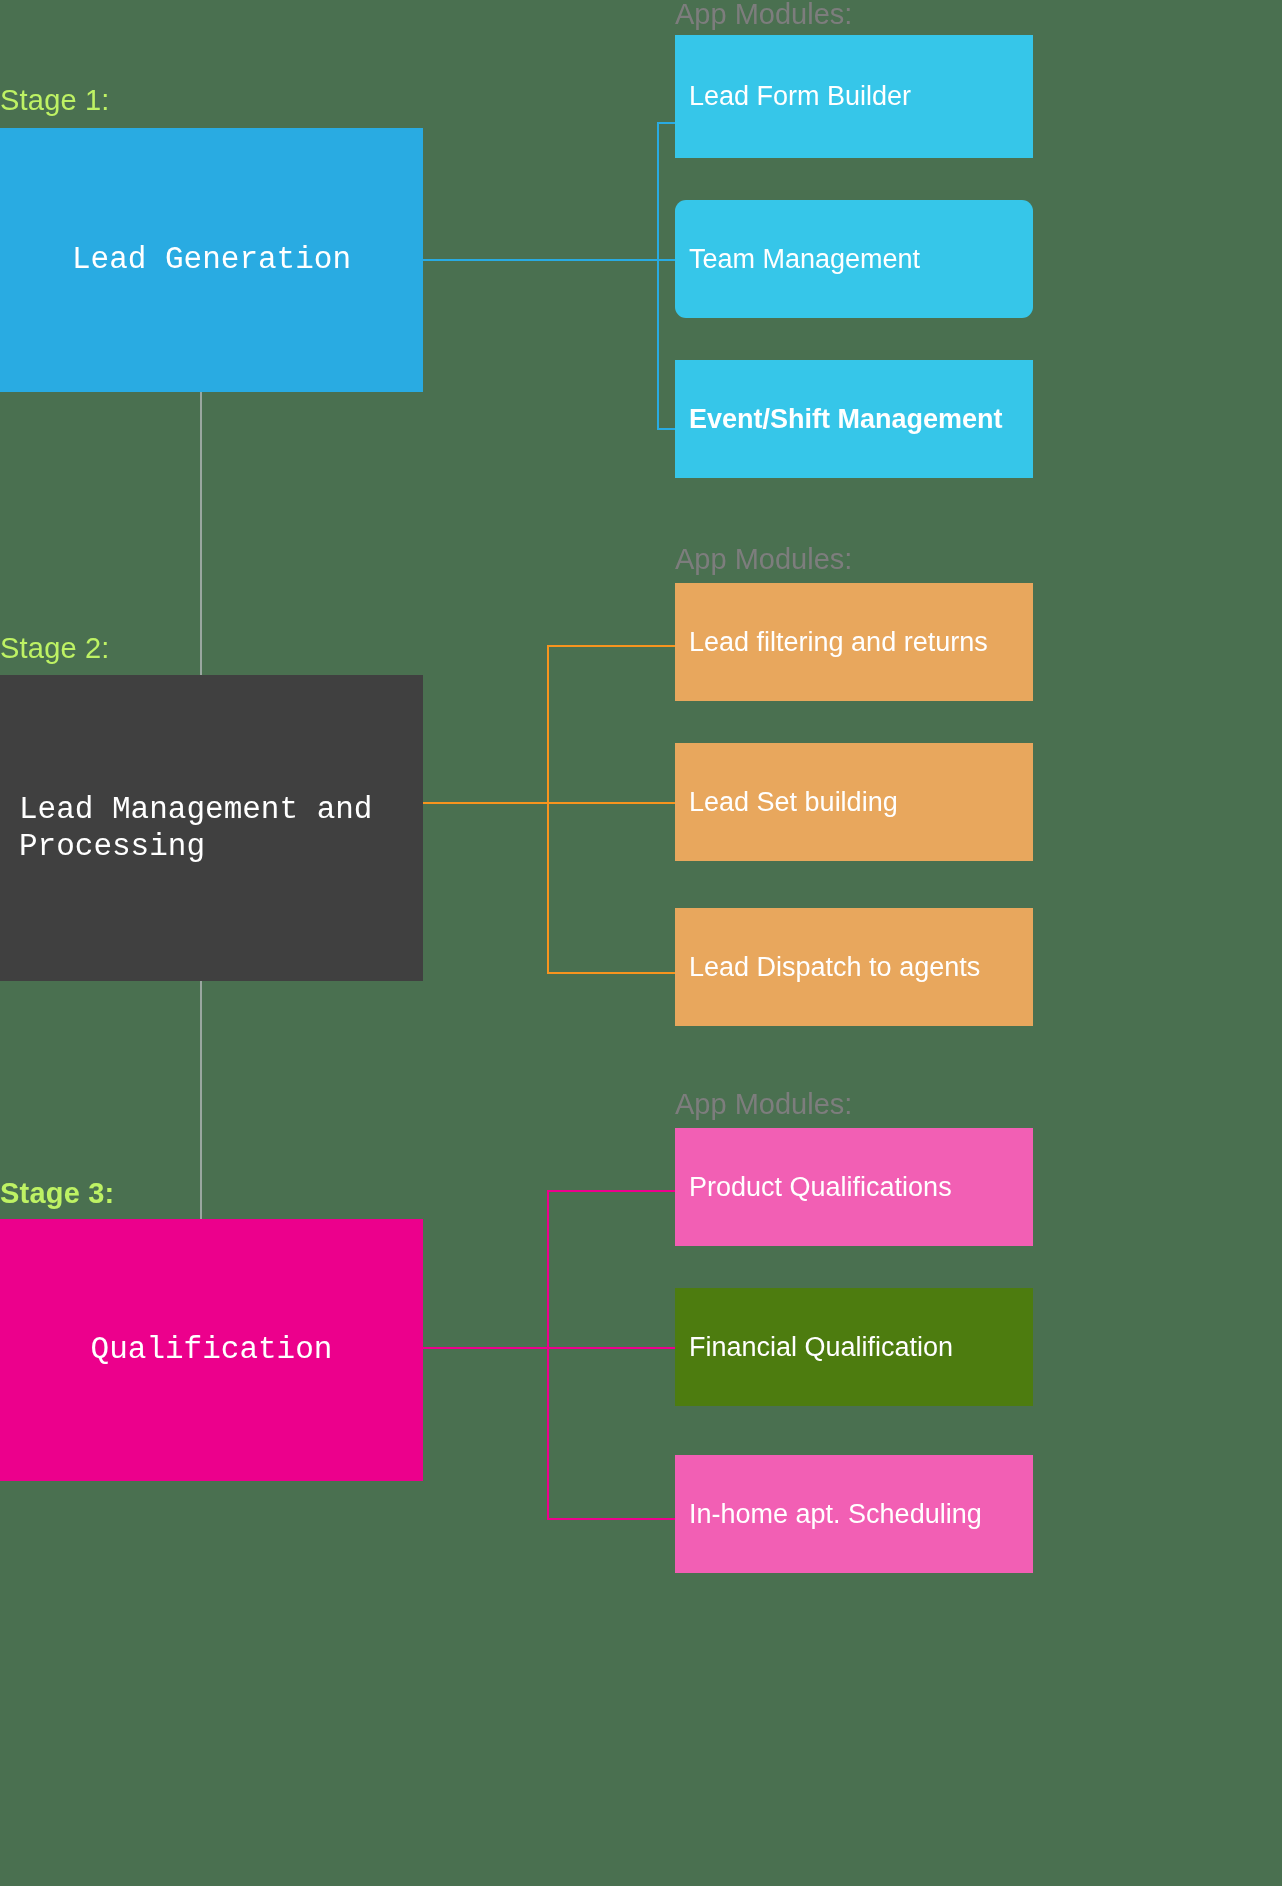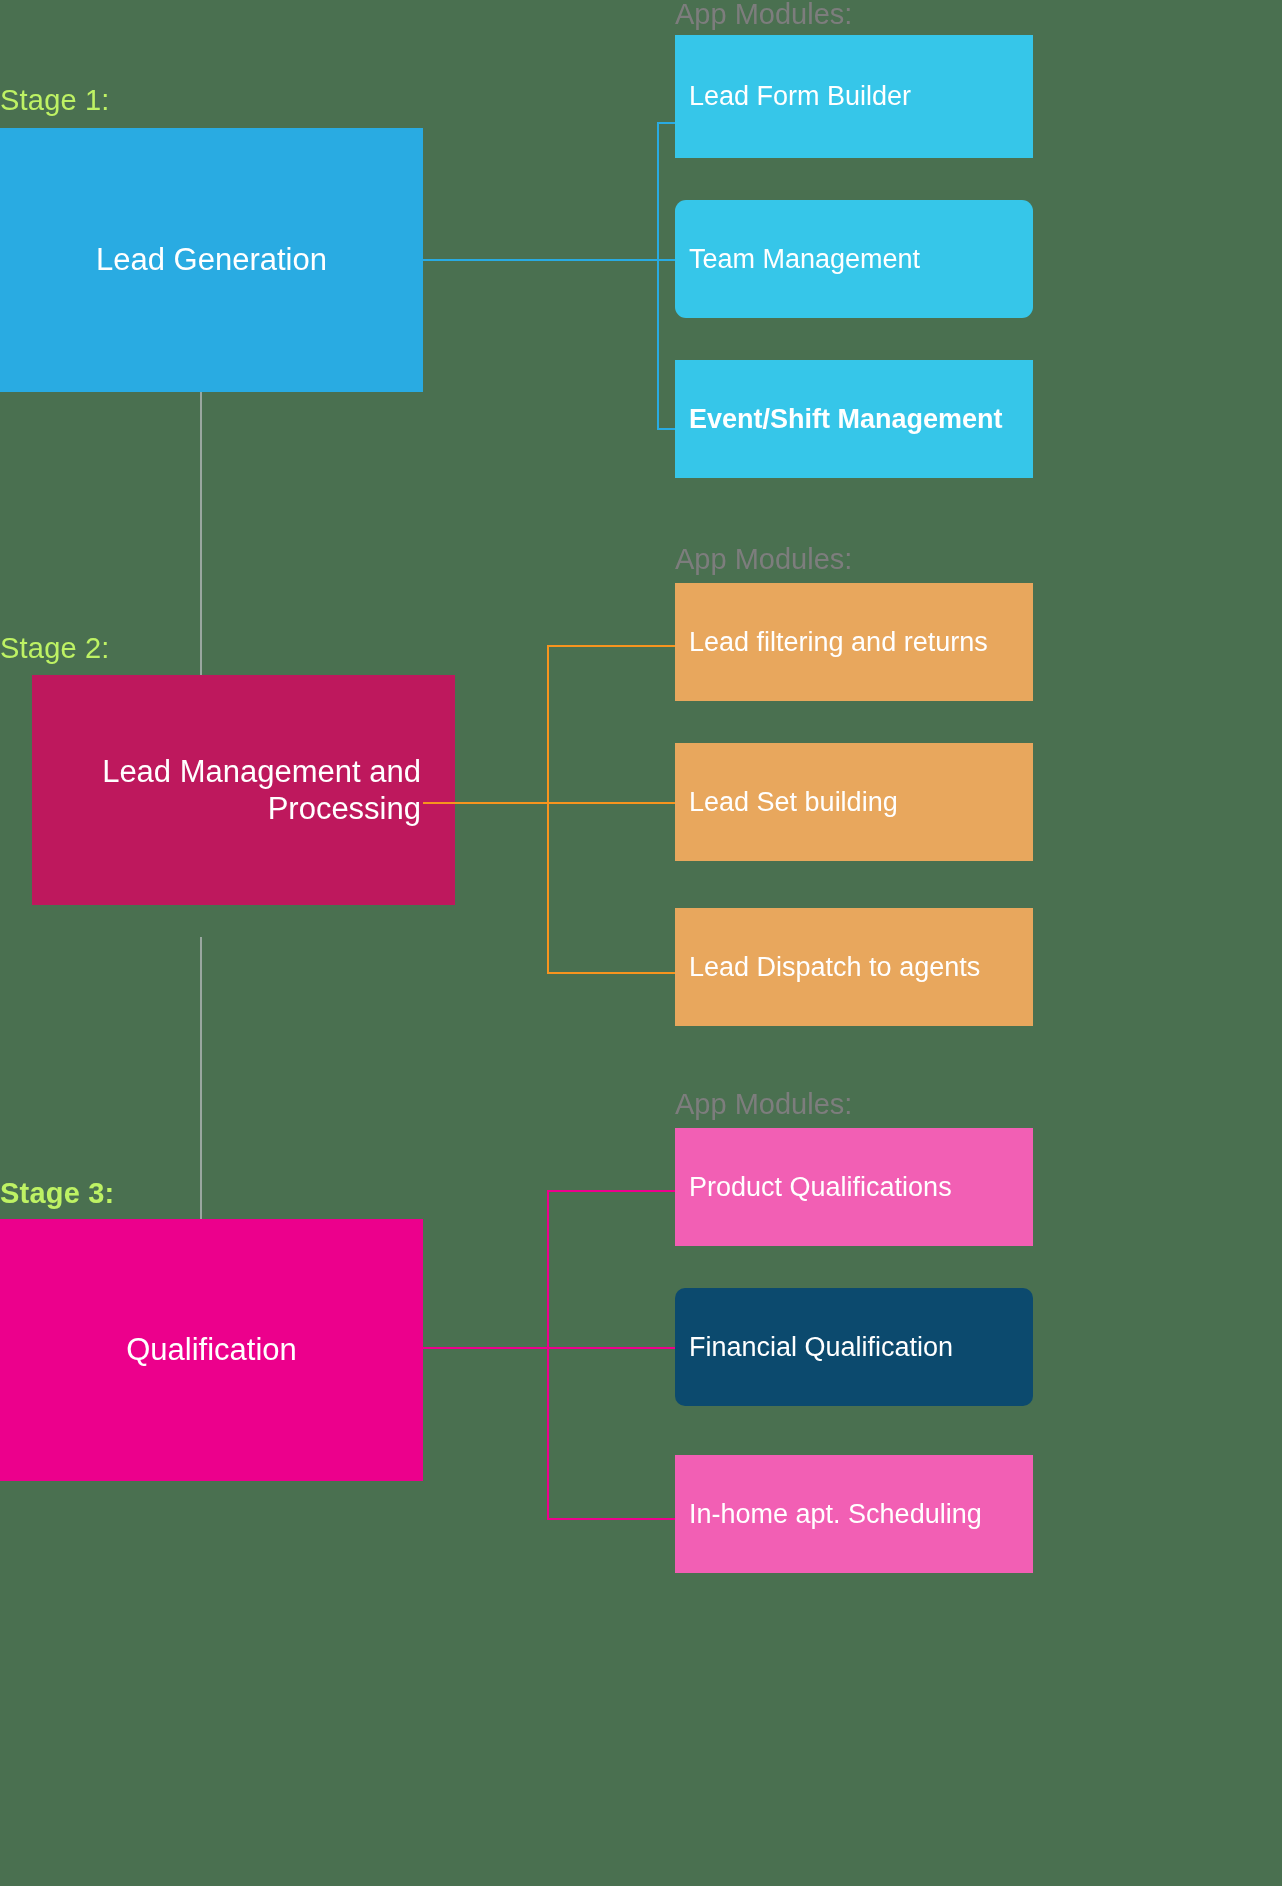--- a/index.html
+++ b/index.html
@@ -40,25 +40,26 @@
   }
 
   
   .stage-box {
     position: absolute;
     left: 0;
     width: 423px;
     display: flex;
     align-items: center;
     justify-content: center;
-    text-align: right;
+    text-align: left;
     color: #ffffff;
     font-size: 31px;
     line-height: 1.2;
-    padding: 0 34px;
+    padding: 0 19px;
+    font-family: Liberation Mono, monospace;
   }
 
   
   .module-box {
     position: absolute;
     left: 675px;
     width: 358px;
     display: flex;
     align-items: center;
     justify-content: flex-start;
@@ -111,21 +112,21 @@
   </div>
   <div class="module-box" style="top:200px; height:118px; background:#36c6e9;border-radius:11px;">
     <span>Team Management</span>
   </div>
   <div class="module-box" style="top:360px; height:118px; background:#36c6e9;font-weight:bold;">
     <span>Event/Shift Management</span>
   </div>
 
   <div class="stage-label" style="left:0px; top:632px;">Stage 2:</div>
 
-  <div class="stage-box" style="top:675px; height:230px; background:#be185d;margin-left:32px;">
+  <div class="stage-box" style="top:675px; height:306px; background:#404040;">
     <span>Lead Management and Processing</span>
   </div>
 
   <div class="conn conn-h" style="left:423px; top:802px; width:125px; background:#f7941e;"></div>
   <div class="conn conn-v" style="left:547px; top:645px; width:2px; height:329px; background:#f7941e;"></div>
   <div class="conn conn-h" style="left:547px; top:645px; width:130px; background:#f7941e;"></div>
   <div class="conn conn-h" style="left:547px; top:802px; width:130px; background:#f7941e;"></div>
   <div class="conn conn-h" style="left:547px; top:972px; width:130px; background:#f7941e;"></div>
 
   <div class="modules-label" style="left:675px; top:543px;">App Modules:</div>
@@ -150,20 +151,20 @@
   <div class="conn conn-v" style="left:547px; top:1190px; width:2px; height:330px; background:#ec008c;"></div>
   <div class="conn conn-h" style="left:547px; top:1190px; width:130px; background:#ec008c;"></div>
   <div class="conn conn-h" style="left:547px; top:1347px; width:130px; background:#ec008c;"></div>
   <div class="conn conn-h" style="left:547px; top:1518px; width:130px; background:#ec008c;"></div>
 
   <div class="modules-label" style="left:675px; top:1088px;">App Modules:</div>
 
   <div class="module-box" style="top:1128px; height:118px; background:#f25fb4;">
     <span>Product Qualifications</span>
   </div>
-  <div class="module-box" style="top:1288px; height:118px; background:#0c4a6e;border-radius:10px;">
+  <div class="module-box" style="top:1288px; height:118px; background:#4d7c0f;">
     <span>Financial Qualification</span>
   </div>
   <div class="module-box" style="top:1455px; height:118px; background:#f25fb4;">
     <span>In-home apt. Scheduling</span>
   </div>
 
 </div>
 
 </body></html>

